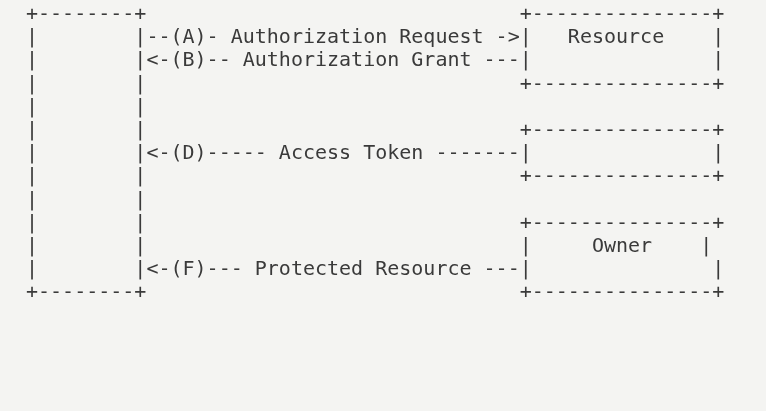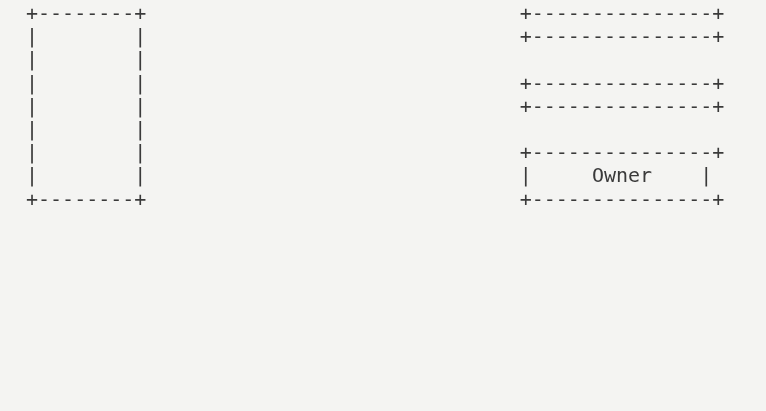--- a/index.html
+++ b/index.html
@@ -29,22 +29,26 @@
     white-space: pre;
     height: 23.2px;
   }
 </style>
 </head>
 <body>
 
 <div class="screen">
   <div class="ascii">
     <div class="line">+--------+                               +---------------+</div>
+    <div class="line">|        |--(A)- Authorization Request -&gt;|   Resource    |</div>
+    <div class="line">|        |&lt;-(B)-- Authorization Grant ---|               |</div>
     <div class="line">|        |                               +---------------+</div>
     <div class="line">|        |</div>
     <div class="line">|        |                               +---------------+</div>
+    <div class="line">|        |&lt;-(D)----- Access Token -------|               |</div>
     <div class="line">|        |                               +---------------+</div>
     <div class="line">|        |</div>
     <div class="line">|        |                               +---------------+</div>
     <div class="line">|        |                               |     Owner    |</div>
+    <div class="line">|        |&lt;-(F)--- Protected Resource ---|               |</div>
     <div class="line">+--------+                               +---------------+</div>
   </div>
 </div>
 
 </body></html>

